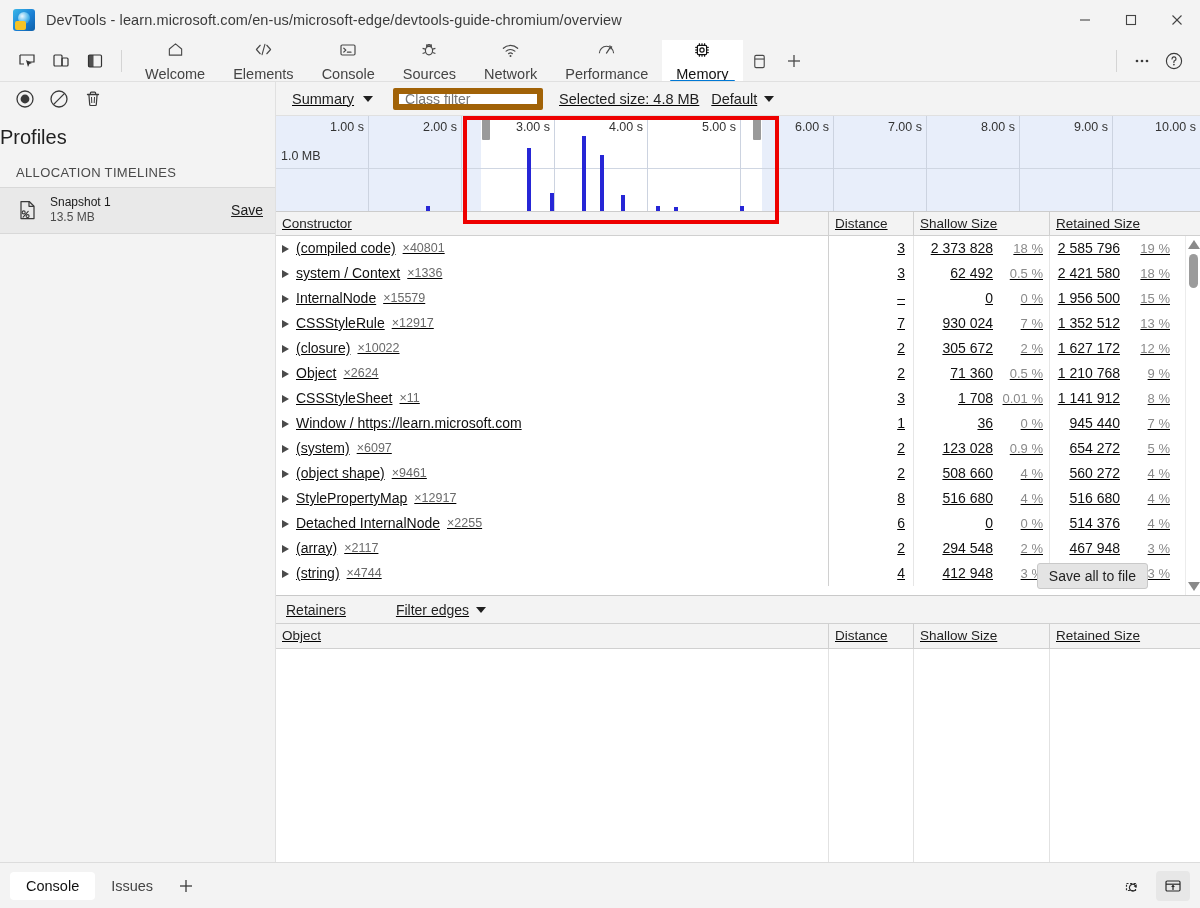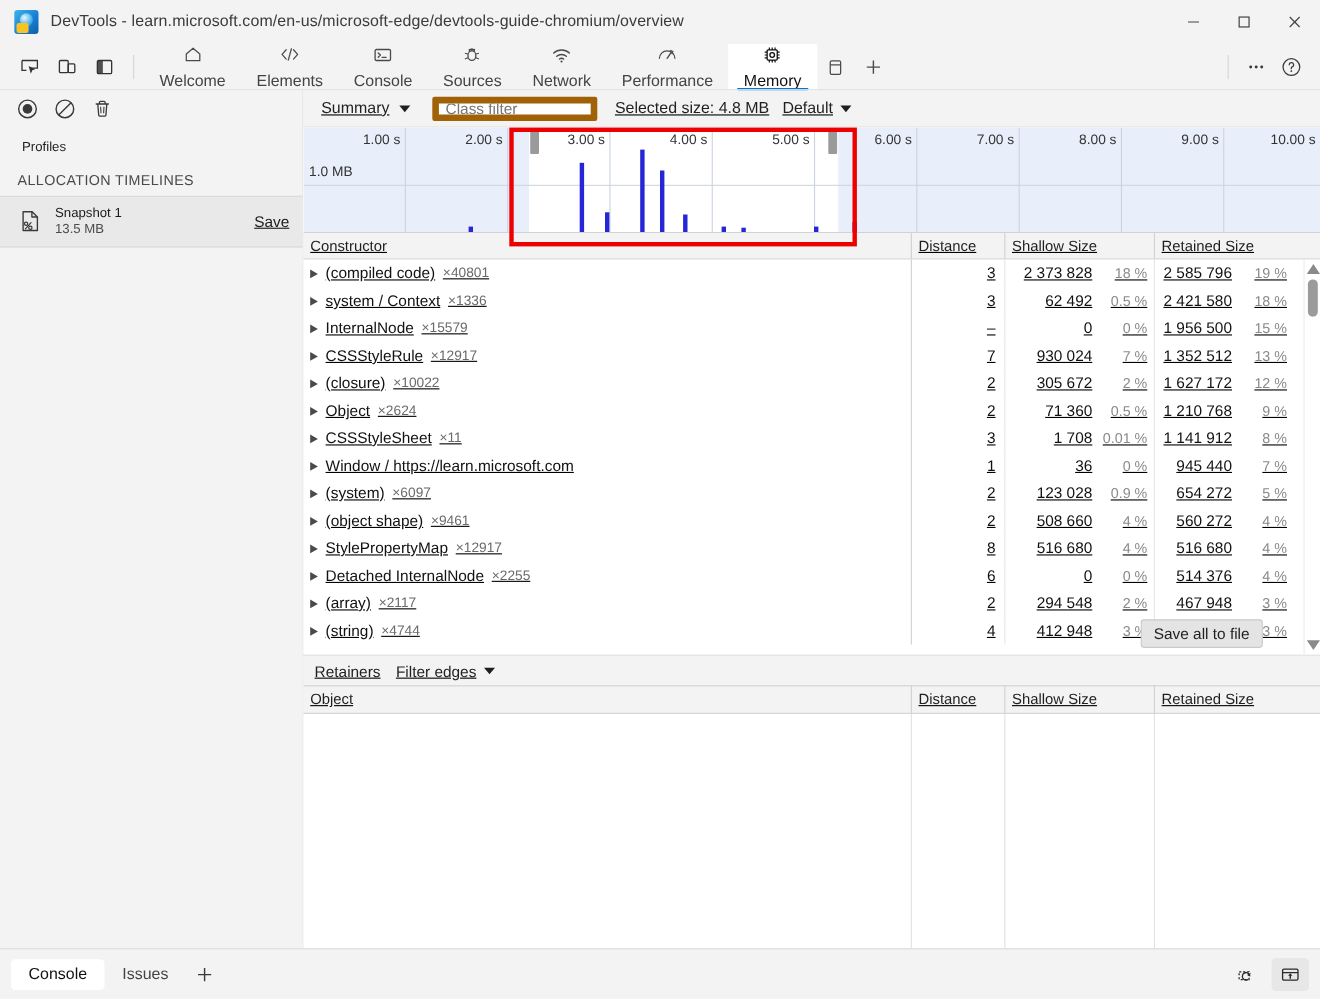--- a/index.html
+++ b/index.html
@@ -102,21 +102,21 @@
     width: 276px; flex: 0 0 276px;
     background: #f3f3f3;
     border-right: 1px solid #e0e0e0;
     display: flex; flex-direction: column;
   }
   .side-toolbar {
     height: 34px; display:flex; align-items:center; gap:4px;
     padding-left: 10px;
   }
   .side-tb-btn { width:30px; height:30px; display:flex; align-items:center; justify-content:center; color:#3a3a3a; border-radius:4px;}
-  .side-title { font-size:12px; color:#1f1f1f; padding:10px 0 0 20px; }
+  .side-title { font-size:20px; color:#1f1f1f; padding:10px 0 0 0; }
   .side-section {
     font-size:13px; color:#4a4a4a; letter-spacing:.35px;
     padding:16px 0 7px 16px; border-bottom:1px solid #d8d8d8;
   }
   .snapshot-item {
     display:flex; align-items:center; gap:10px;
     padding:7px 12px 8px 14px;
     background:#e9e9e9;
     border-bottom:1px solid #d8d8d8;
     position:relative;
@@ -214,21 +214,21 @@
     font-size:14px; color:#1f1f1f; padding:4px 11px;
   }
 
   
   .retainers { flex:0 0 auto; display:flex; flex-direction:column; border-top:1px solid #c9c9c9; }
   .ret-toolbar {
     height:27px; flex:0 0 27px; background:#f3f3f3;
     display:flex; align-items:center; gap:14px; padding-left:10px;
     font-size:14px; color:#1f1f1f;
   }
-  .ret-dd { display:flex; align-items:center; gap:7px; }
+  .ret-dd { display:flex; align-items:center; gap:7px;margin-left:36px; }
   .caret-sm { width:0;height:0;border-left:5px solid transparent;border-right:5px solid transparent;border-top:6px solid #1f1f1f; }
   .ret-head { display:flex; height:26px; flex:0 0 26px; background:#f3f3f3; border-top:1px solid #d0d0d0; border-bottom:1px solid #d0d0d0; font-size:13.5px; color:#1f1f1f; align-items:center;}
   .rh { padding-left:6px; border-right:1px solid #d0d0d0; height:26px; line-height:26px; }
   .rh.c0 { width:553px; flex:0 0 553px; }
   .rh.c1 { width:85px; flex:0 0 85px; }
   .rh.c2 { width:136px; flex:0 0 136px; }
   .rh.c3 { flex:1 1 auto; border-right:none; }
   .ret-body { height:213px; flex:0 0 213px; display:flex; background:#fff; }
   .rb { border-right:1px solid #e2e2e2; height:100%; }
   .rb.c0 { width:553px; flex:0 0 553px; }

